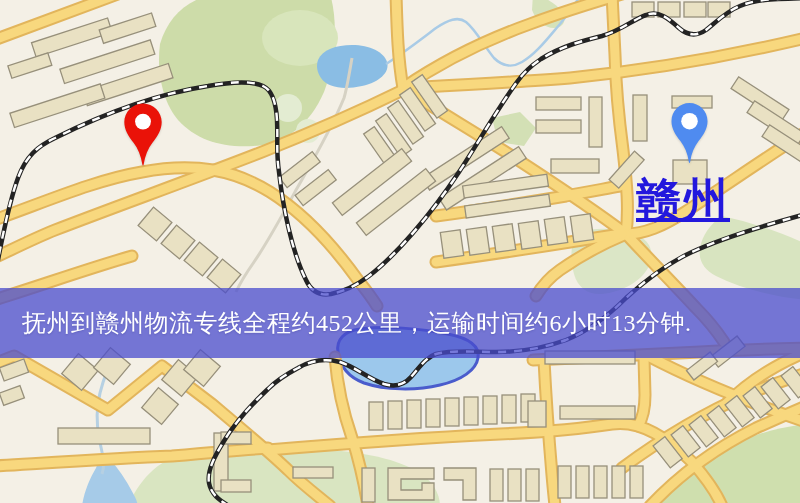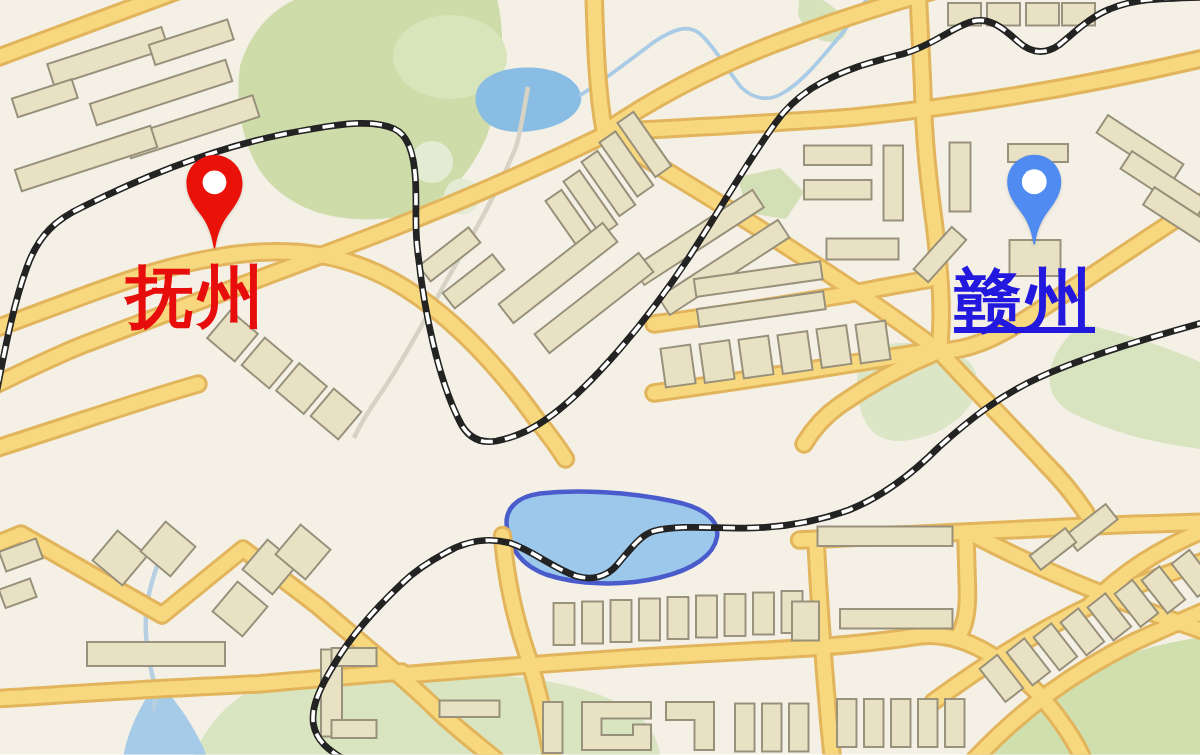--- a/index.html
+++ b/index.html
@@ -249,27 +249,29 @@
     </g>
 
     <g fill="none">
       <use href="#rwa" stroke="#232323" stroke-width="4.5"></use>
       <use href="#rwa" stroke="#ffffff" stroke-width="2.4" stroke-dasharray="8 8"></use>
       <use href="#rwb" stroke="#232323" stroke-width="4.5"></use>
       <use href="#rwb" stroke="#ffffff" stroke-width="2.4" stroke-dasharray="8 8"></use>
     </g>
   </svg>
 
-  <div class="place-label" style="left:84px;top:176px;color:#e70d0d;">抚州</div>
   <div class="place-label" style="left:636px;top:178px;color:#2318dd;text-decoration:underline;">赣州</div>
 
   <svg class="pin" viewBox="0 0 40 66" style="left:121px;top:101px;width:44px;height:73px;">
     <path d="M20 2 C10.6 2 3 9.6 3 19 C3 26 6.6 31.6 11.4 37.8 C15.4 43 18.2 49.4 19.4 57.6 C19.6 58.8 20.4 58.8 20.6 57.6 C21.8 49.4 24.6 43 28.6 37.8 C33.4 31.6 37 26 37 19 C37 9.6 29.4 2 20 2 Z" fill="#ea1208"></path>
     <circle cx="20" cy="18.5" r="7.2" fill="#ffffff"></circle>
   </svg>
 
   <svg class="pin" viewBox="0 0 40 66" style="left:668px;top:101px;width:43px;height:70px;">
     <path d="M20 2 C10.6 2 3 9.6 3 19 C3 26 6.6 31.6 11.4 37.8 C15.4 43 18.2 49.4 19.4 57.6 C19.6 58.8 20.4 58.8 20.6 57.6 C21.8 49.4 24.6 43 28.6 37.8 C33.4 31.6 37 26 37 19 C37 9.6 29.4 2 20 2 Z" fill="#4f8bf0"></path>
     <circle cx="20" cy="19" r="7.8" fill="#ffffff"></circle>
   </svg>
 
+  <div class="route-banner">
+    <span>抚州到赣州物流专线全程约452公里，运输时间约6小时13分钟.</span>
+  </div>
 
 </div>
 
 </body></html>

